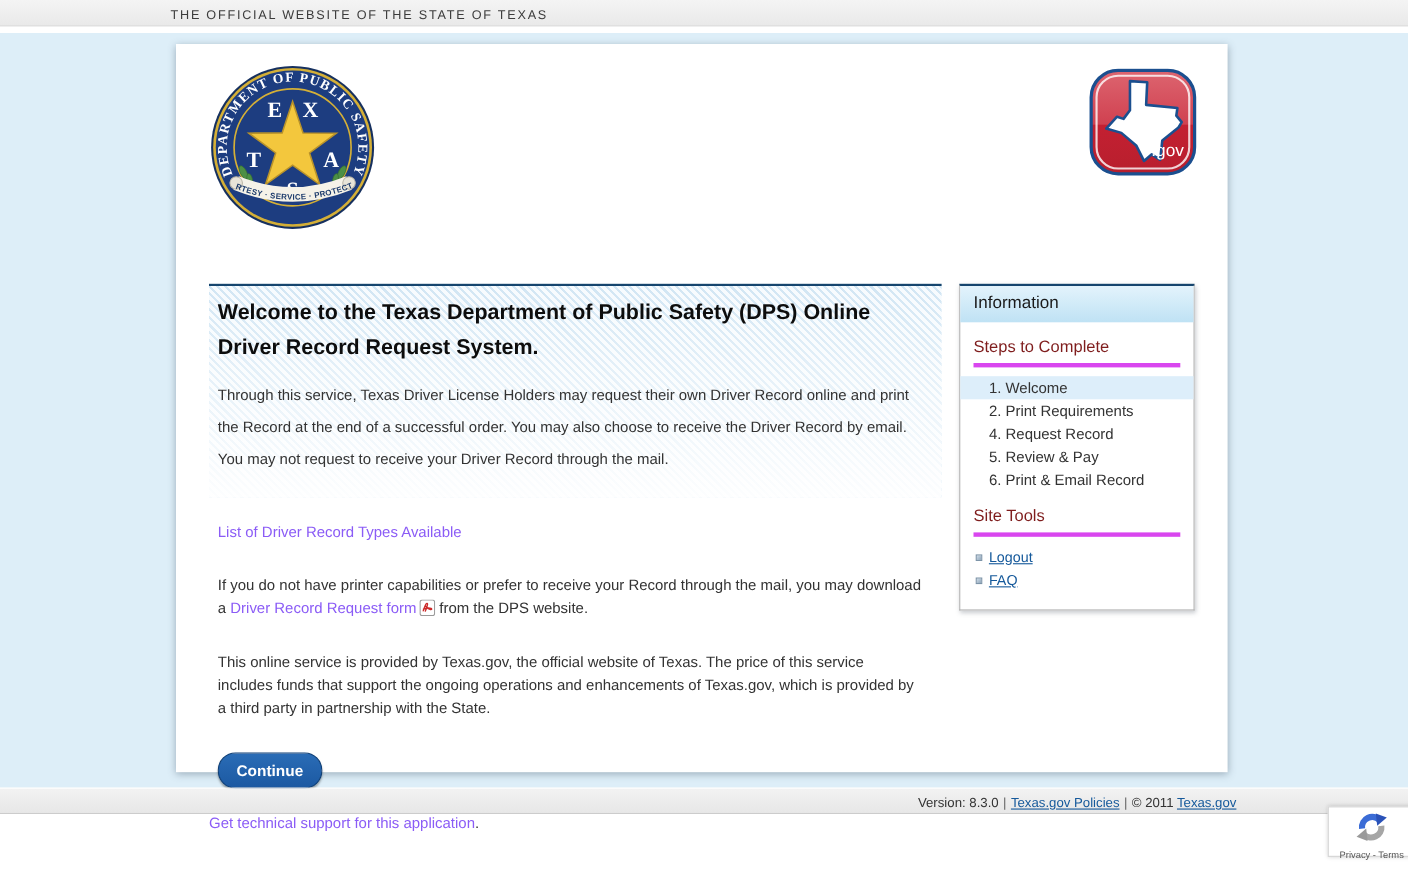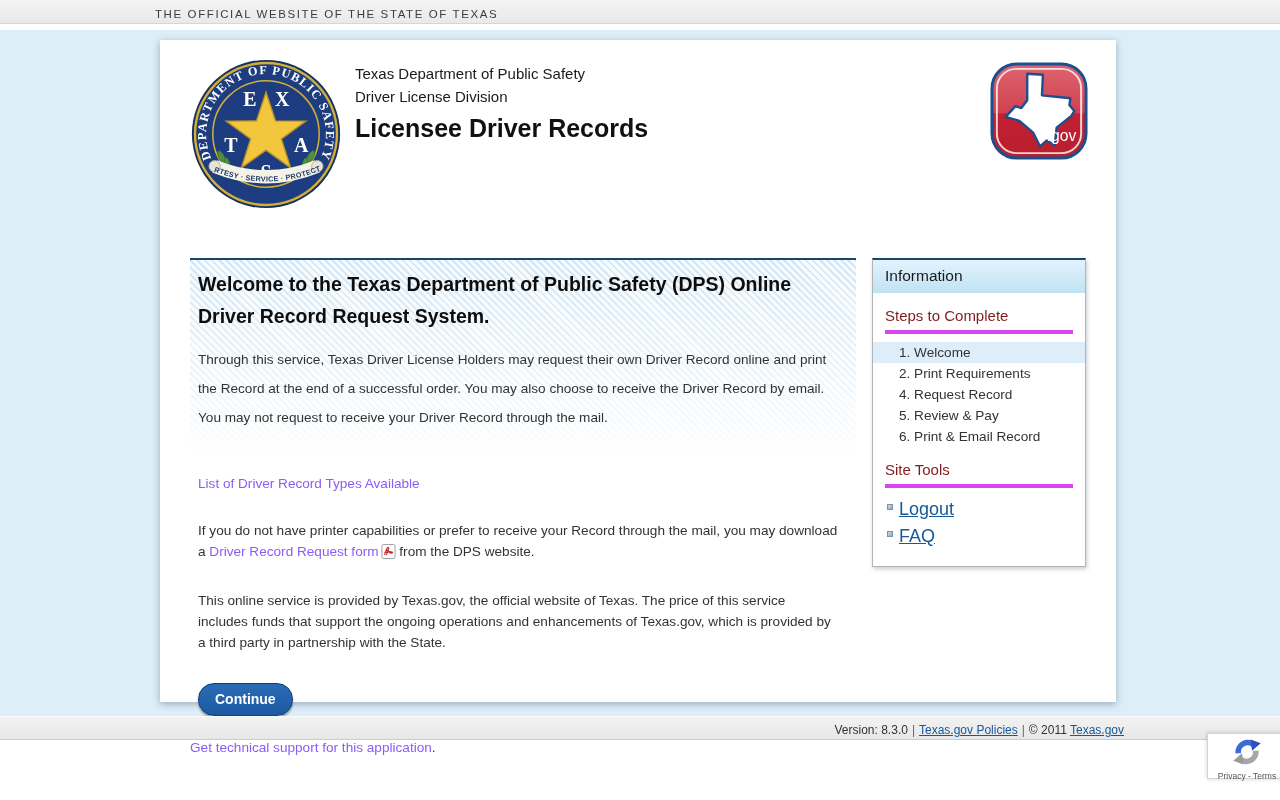--- a/index.html
+++ b/index.html
@@ -60,21 +60,21 @@
     background:#fff; border:1px solid #b3b3b3; border-top:2px solid #16456e;
     box-shadow:1px 2px 4px rgba(100,110,120,0.35); padding-bottom:16px; }
   .sb-head { background:linear-gradient(#e3f3fc,#bfe2f4); padding:7px 12px 8px;
     font-size:15.5px; color:#1a1a1a; }
   .sb-section { margin:14px 12px 0; font-size:15px; color:#7f1d1d;
     border-bottom:4px solid #d946ef; padding-bottom:6px; }
   .steps { margin-top:8px; }
   .step { padding:3px 0 3px 26px; font-size:13.6px; color:#333; line-height:15px; cursor:default; }
   .step.active { background:#ddeefa; }
   .tools { margin-top:8px; }
-  .tool { padding:3px 0 3px 26px; font-size:18px; position:relative; }
+  .tool { padding:3px 0 3px 26px; font-size:13px; position:relative; }
   .bullet { position:absolute; left:14px; top:8px; width:6px; height:6px;
     background:linear-gradient(135deg,#cfdce8,#8fa6ba); border:1px solid #7d94a8; }
   .tool a { color:#15599b; text-decoration:underline; cursor:pointer; }
 
   
   .recaptcha { position:absolute; left:1207px; top:733px; width:80px; height:46px;
     background:#fff; border:1px solid #d3d3d3; box-shadow:0 0 4px rgba(0,0,0,0.18);
     text-align:center; }
   .recaptcha .rc-txt { font-size:8.5px; color:#555; margin-top:0px; }
 </style>
@@ -119,25 +119,20 @@
         <ellipse cx="121" cy="111" rx="2.6" ry="6" transform="rotate(12 121 111)"></ellipse>
       </g>
       <use href="#bannerCurve" stroke="#f5f2e8" stroke-width="14"></use>
       <circle cx="26" cy="114" r="6" fill="#e8e4d8" stroke="#b9b4a5" stroke-width="1"></circle>
       <circle cx="134" cy="114" r="6" fill="#e8e4d8" stroke="#b9b4a5" stroke-width="1"></circle>
       <text font-family="'Liberation Sans','DejaVu Sans',sans-serif" font-size="7.6" font-weight="bold" fill="#1b3a6b" letter-spacing="0.3">
         <textPath href="#bannerText" startOffset="50%" text-anchor="middle">COURTESY · SERVICE · PROTECTION</textPath>
       </text>
     </svg>
 
-    <div class="titles">
-      <div class="t1">Texas Department of Public Safety</div>
-      <div class="t2">Driver License Division</div>
-      <div class="t3">Licensee Driver Records</div>
-    </div>
 
     <svg class="tg-logo" viewBox="0 0 100 100">
       <defs>
         <linearGradient id="redg" x1="0" y1="0" x2="0" y2="1">
           <stop offset="0" stop-color="#dd6570"></stop>
           <stop offset="0.52" stop-color="#d04150"></stop>
           <stop offset="0.53" stop-color="#c32032"></stop>
           <stop offset="1" stop-color="#b81f2d"></stop>
         </linearGradient>
       </defs>

